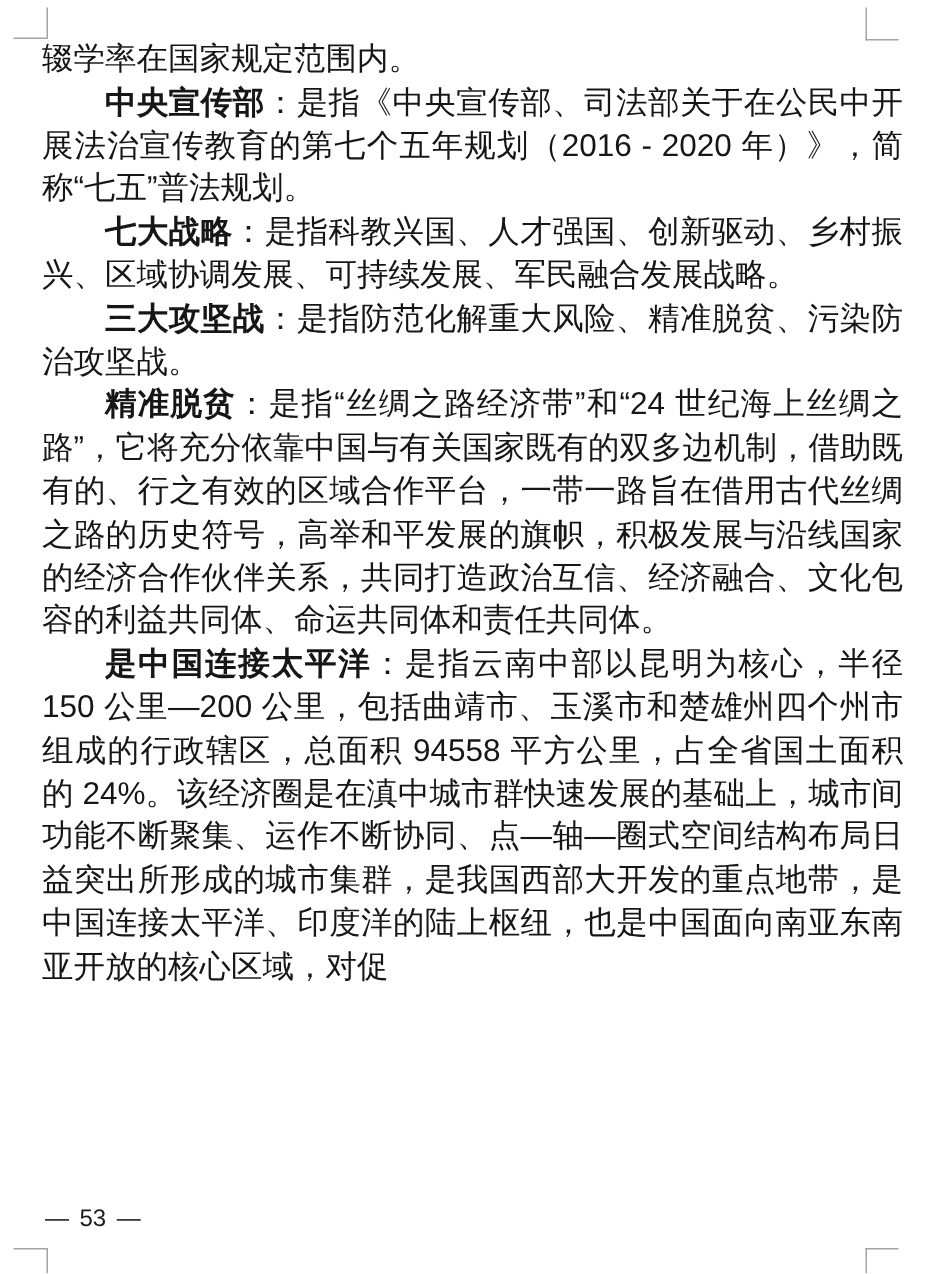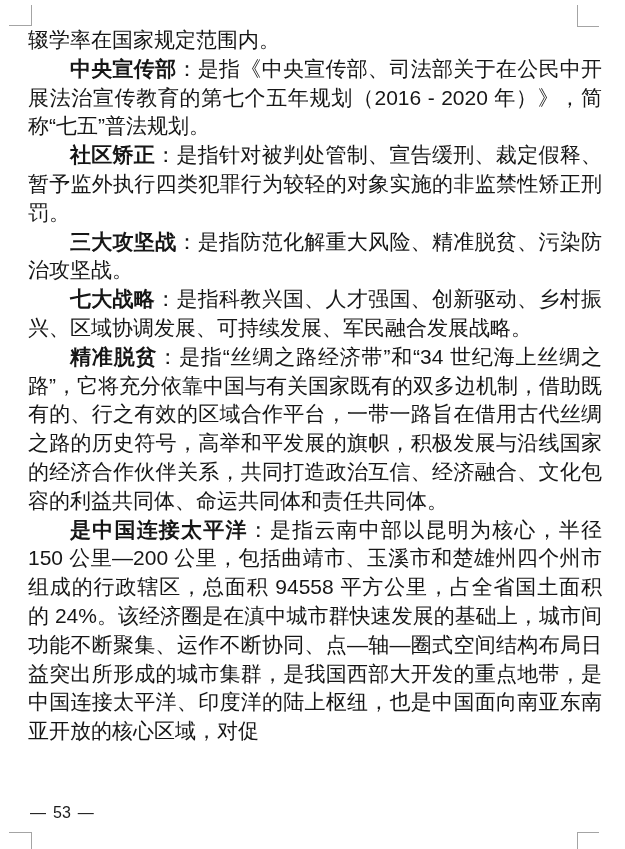--- a/index.html
+++ b/index.html
@@ -45,27 +45,26 @@
   <div class="mark" style="left:9px;top:832px;width:23px;height:1px;"></div>
   <div class="mark" style="left:31px;top:832px;width:1px;height:17px;"></div>
   <div class="mark" style="left:577px;top:832px;width:22px;height:1px;"></div>
   <div class="mark" style="left:577px;top:832px;width:1px;height:17px;"></div>
 
   <div class="body-text">
     <p class="continuation">辍学率在国家规定范围内。</p>
 
     <p class="entry"><b>中央宣传部</b><span>：是指《中央宣传部、司法部关于在公民中开展法治宣传教育的第七个五年规划（2016 - 2020 年）》，简称“七五”普法规划。</span></p>
 
-    <p class="entry"><b>社区矫正</b><span>：是指针对被判处管制、宣告缓刑、裁定假释、暂予监外执行四类犯罪行为较轻的对象实施的非监禁性矫正刑罚。</span></p>
+
+    <p class="entry"><b>七大战略</b><span>：是指科教兴国、人才强国、创新驱动、乡村振兴、区域协调发展、可持续发展、军民融合发展战略。</span></p>
 
     <p class="entry"><b>三大攻坚战</b><span>：是指防范化解重大风险、精准脱贫、污染防治攻坚战。</span></p>
 
-    <p class="entry"><b>七大战略</b><span>：是指科教兴国、人才强国、创新驱动、乡村振兴、区域协调发展、可持续发展、军民融合发展战略。</span></p>
-
-    <p class="entry"><b>精准脱贫</b><span>：是指“丝绸之路经济带”和“34 世纪海上丝绸之路”，它将充分依靠中国与有关国家既有的双多边机制，借助既有的、行之有效的区域合作平台，一带一路旨在借用古代丝绸之路的历史符号，高举和平发展的旗帜，积极发展与沿线国家的经济合作伙伴关系，共同打造政治互信、经济融合、文化包容的利益共同体、命运共同体和责任共同体。</span></p>
+    <p class="entry"><b>精准脱贫</b><span>：是指“丝绸之路经济带”和“24 世纪海上丝绸之路”，它将充分依靠中国与有关国家既有的双多边机制，借助既有的、行之有效的区域合作平台，一带一路旨在借用古代丝绸之路的历史符号，高举和平发展的旗帜，积极发展与沿线国家的经济合作伙伴关系，共同打造政治互信、经济融合、文化包容的利益共同体、命运共同体和责任共同体。</span></p>
 
 
     <p class="entry"><b>是中国连接太平洋</b><span>：是指云南中部以昆明为核心，半径 150 公里—200 公里，包括曲靖市、玉溪市和楚雄州四个州市组成的行政辖区，总面积 94558 平方公里，占全省国土面积的 24%。该经济圈是在滇中城市群快速发展的基础上，城市间功能不断聚集、运作不断协同、点—轴—圈式空间结构布局日益突出所形成的城市集群，是我国西部大开发的重点地带，是中国连接太平洋、印度洋的陆上枢纽，也是中国面向南亚东南亚开放的核心区域，对促</span></p>
   </div>
 
   <div class="footer">
     <span>—</span>
     <span>53</span>
     <span>—</span>
   </div>

